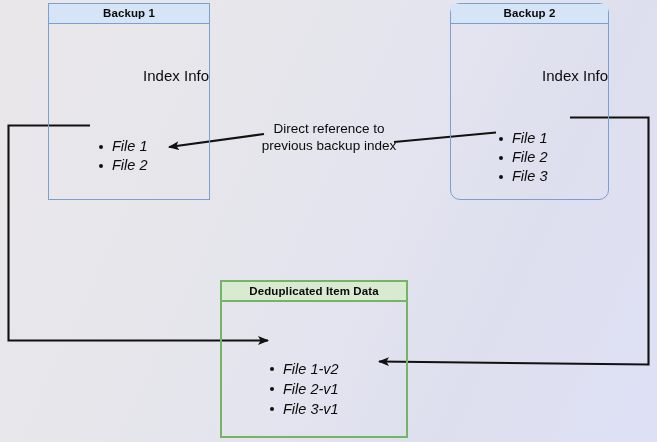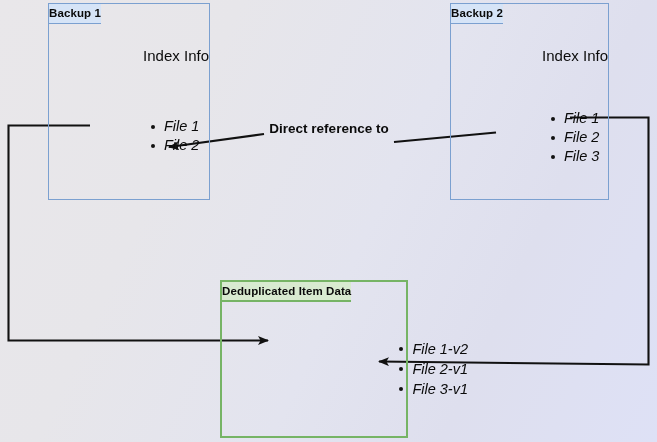--- a/index.html
+++ b/index.html
@@ -29,21 +29,21 @@
     width: 657px;
     height: 442px;
     pointer-events: none;
   }
 
   
   .dbox {
     position: absolute;
     box-sizing: border-box;
     display: flex;
-    flex-direction: row;
+    flex-direction: column;
   }
   .dbox .hdr {
     box-sizing: border-box;
     height: 20px;
     line-height: 18px;
     text-align: center;
     font-size: 11.5px;
     font-weight: bold;
     color: #0a0a0a;
     letter-spacing: 0.1px;
@@ -74,21 +74,21 @@
   .green .hdr {
     background: #d8ead0;
     border-bottom: 2px solid #76b465;
   }
   .green .body {
     background: transparent;
   }
 
   
   #backup1 { left: 48px;  top: 3px;   width: 162px; height: 197px; }
-  #backup2 { left: 450px; top: 3px;   width: 159px; height: 197px; }
+  #backup2 { left: 450px; top: 3px;   width: 159px; height: 197px; border-radius: 10px; }
   #dedup   { left: 220px; top: 280px; width: 188px; height: 158px; }
 
   
   .idx-title {
     position: absolute;
     left: 0;
     right: 0;
     text-align: right;
     font-size: 15px;
     color: #0b0b0b;
@@ -130,21 +130,20 @@
   
   #caption {
     position: absolute;
     left: 244px;
     top: 120px;
     width: 170px;
     text-align: center;
     font-size: 13.5px;
     line-height: 17px;
     color: #0b0b0b;
-    font-weight: bold;
   }
   #caption .l2 { display: block; }
 </style>
 </head>
 <body>
 
 <div id="canvas">
 
   <svg id="wires" viewBox="0 0 657 442" width="657" height="442">
     <defs>
@@ -190,15 +189,16 @@
       <ul class="flist" id="ddlist">
         <li>File 1-v2</li>
         <li>File 2-v1</li>
         <li>File 3-v1</li>
       </ul>
     </div>
   </div>
 
   <div id="caption">
     <span class="l1">Direct reference to</span>
+    <span class="l2">previous backup index</span>
   </div>
 
 </div>
 
 </body></html>

